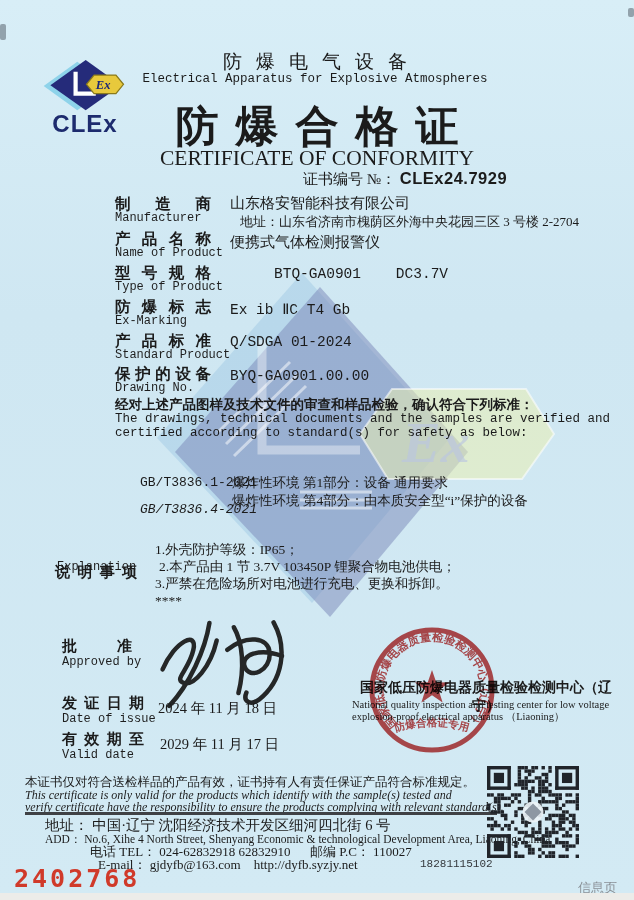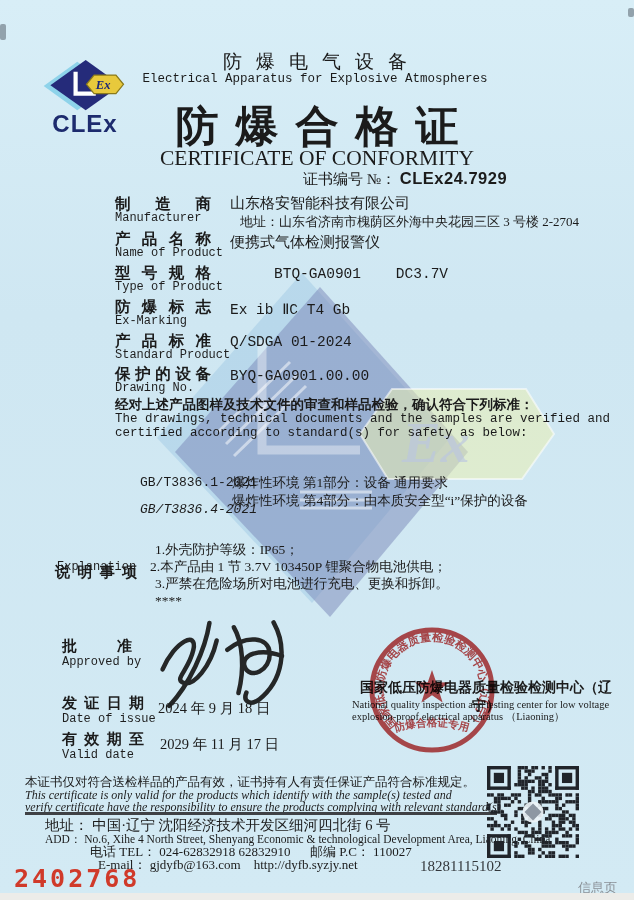--- a/index.html
+++ b/index.html
@@ -34,21 +34,21 @@
   .dateval{font-size:14.5px;font-family:"Liberation Serif",serif;}
   .auth-cn{left:358px;top:679px;width:256px;text-align:center;font-weight:700;font-size:14px;}
   .auth-en{left:352px;width:268px;font-size:10.5px;line-height:11.5px;font-family:"Liberation Serif",serif;}
   .fn{font-size:12.5px;font-family:"Liberation Serif",serif;}
   .fn-en{font-size:12px;font-family:"Liberation Serif",serif;font-style:italic;}
   .divider{left:25px;top:812px;width:472px;height:3px;background:#3f4145;}
   .addr-cn{left:45px;top:816px;font-size:14.5px;font-family:"Liberation Serif",serif;}
   .addr-en{left:45px;top:832px;font-size:11.5px;font-family:"Liberation Serif",serif;}
   .tel{left:90px;top:843px;font-size:13px;font-family:"Liberation Serif",serif;}
   .email{left:98px;top:856px;font-size:13px;font-family:"Liberation Serif",serif;}
-  .smallcode{left:420px;top:858px;font-size:15px;font-family:Liberation Serif, serif;color:#33373b;}
+  .smallcode{left:420px;top:858px;font-size:11px;font-family:Liberation Mono, monospace;color:#33373b;}
   .serial{left:14px;top:864px;font-size:25px;font-weight:700;letter-spacing:3px;color:#d03a2a;font-family:"DejaVu Sans Mono","Liberation Mono",monospace;}
   .pagelabel{left:578px;top:879px;font-size:13px;color:#8a9096;}
   .edge-b{left:0;top:893px;width:634px;height:7px;background:#ecece9;}
   .blot{background:#5a6570;opacity:.55;border-radius:2px;}
 </style>
 </head>
 <body>
 
 <div class="page">
 
@@ -119,39 +119,39 @@
   <div class="abs stmt-en" style="left:115px;top:427px;">certified according to standard(s) for safety as below:</div>
 
   <div class="abs std-code" style="left:140px;top:475px;">GB/T3836.1-2021</div>
   <div class="abs std-desc" style="left:232px;top:474px;">爆炸性环境 第1部分：设备 通用要求</div>
   <div class="abs std-code" style="left:140px;top:502px;font-style:italic;">GB/T3836.4-2021</div>
   <div class="abs std-desc" style="left:232px;top:492px;">爆炸性环境 第4部分：由本质安全型“i”保护的设备</div>
 
   <div class="abs lb-sm" style="left:55px;top:564px;">说明事项</div>
   <div class="abs lb-en" style="left:57px;top:561px;">Explanation</div>
   <div class="abs expl-item" style="left:155px;top:541px;">1.外壳防护等级：IP65；</div>
-  <div class="abs expl-item" style="left:150px;top:558px;">2.本产品由 1 节 3.7V 103450P 锂聚合物电池供电；</div>
+  <div class="abs expl-item" style="left:159px;top:558px;">2.本产品由 1 节 3.7V 103450P 锂聚合物电池供电；</div>
   <div class="abs expl-item" style="left:155px;top:575px;">3.严禁在危险场所对电池进行充电、更换和拆卸。</div>
   <div class="abs expl-item" style="left:155px;top:592px;">****</div>
 
   <div class="abs lb-sm" style="left:62px;top:638px;width:70px;">批准</div>
   <div class="abs lb-en" style="left:62px;top:656px;">Approved by</div>
   <svg class="abs" style="left:148px;top:610px;transform:rotate(-4deg);" width="152" height="98" viewBox="0 0 152 98">
     <g fill="none" stroke="#161616" stroke-width="4.5" stroke-linecap="round" opacity="0.92">
       <path d="M14,55 C28,28 52,18 46,38 C40,58 24,66 34,70 C44,74 62,56 70,30"></path>
       <path d="M64,12 C58,38 40,72 18,92"></path>
       <path d="M88,18 C96,34 96,60 88,84"></path>
       <path d="M80,40 C100,26 122,30 122,46 C122,64 100,72 96,58 C93,46 112,40 134,50"></path>
       <path d="M128,16 C140,42 134,74 108,92 C98,98 92,92 96,84"></path>
     </g>
   </svg>
 
   <div class="abs lb-sm" style="left:62px;top:695px;">发证日期</div>
   <div class="abs lb-en" style="left:62px;top:713px;">Date of issue</div>
-  <div class="abs dateval" style="left:158px;top:699px;">2024 年 9 月 18 日</div>
+  <div class="abs dateval" style="left:158px;top:699px;">2024 年 11 月 18 日</div>
 
   <div class="abs lb-sm" style="left:62px;top:731px;">有效期至</div>
   <div class="abs lb-en" style="left:62px;top:749px;">Valid date</div>
   <div class="abs dateval" style="left:160px;top:735px;">2029 年 11 月 17 日</div>
 
   <div class="abs auth-cn">国家低压防爆电器质量检验检测中心（辽宁）</div>
   <div class="abs auth-en" style="top:699px;">National quality inspection and testing center for low voltage</div>
   <div class="abs auth-en" style="top:711px;">explosion-proof electrical apparatus （Liaoning）</div>
 
   <svg class="abs" style="left:364px;top:622px;mix-blend-mode:multiply;" width="136" height="136" viewBox="0 0 136 136">

